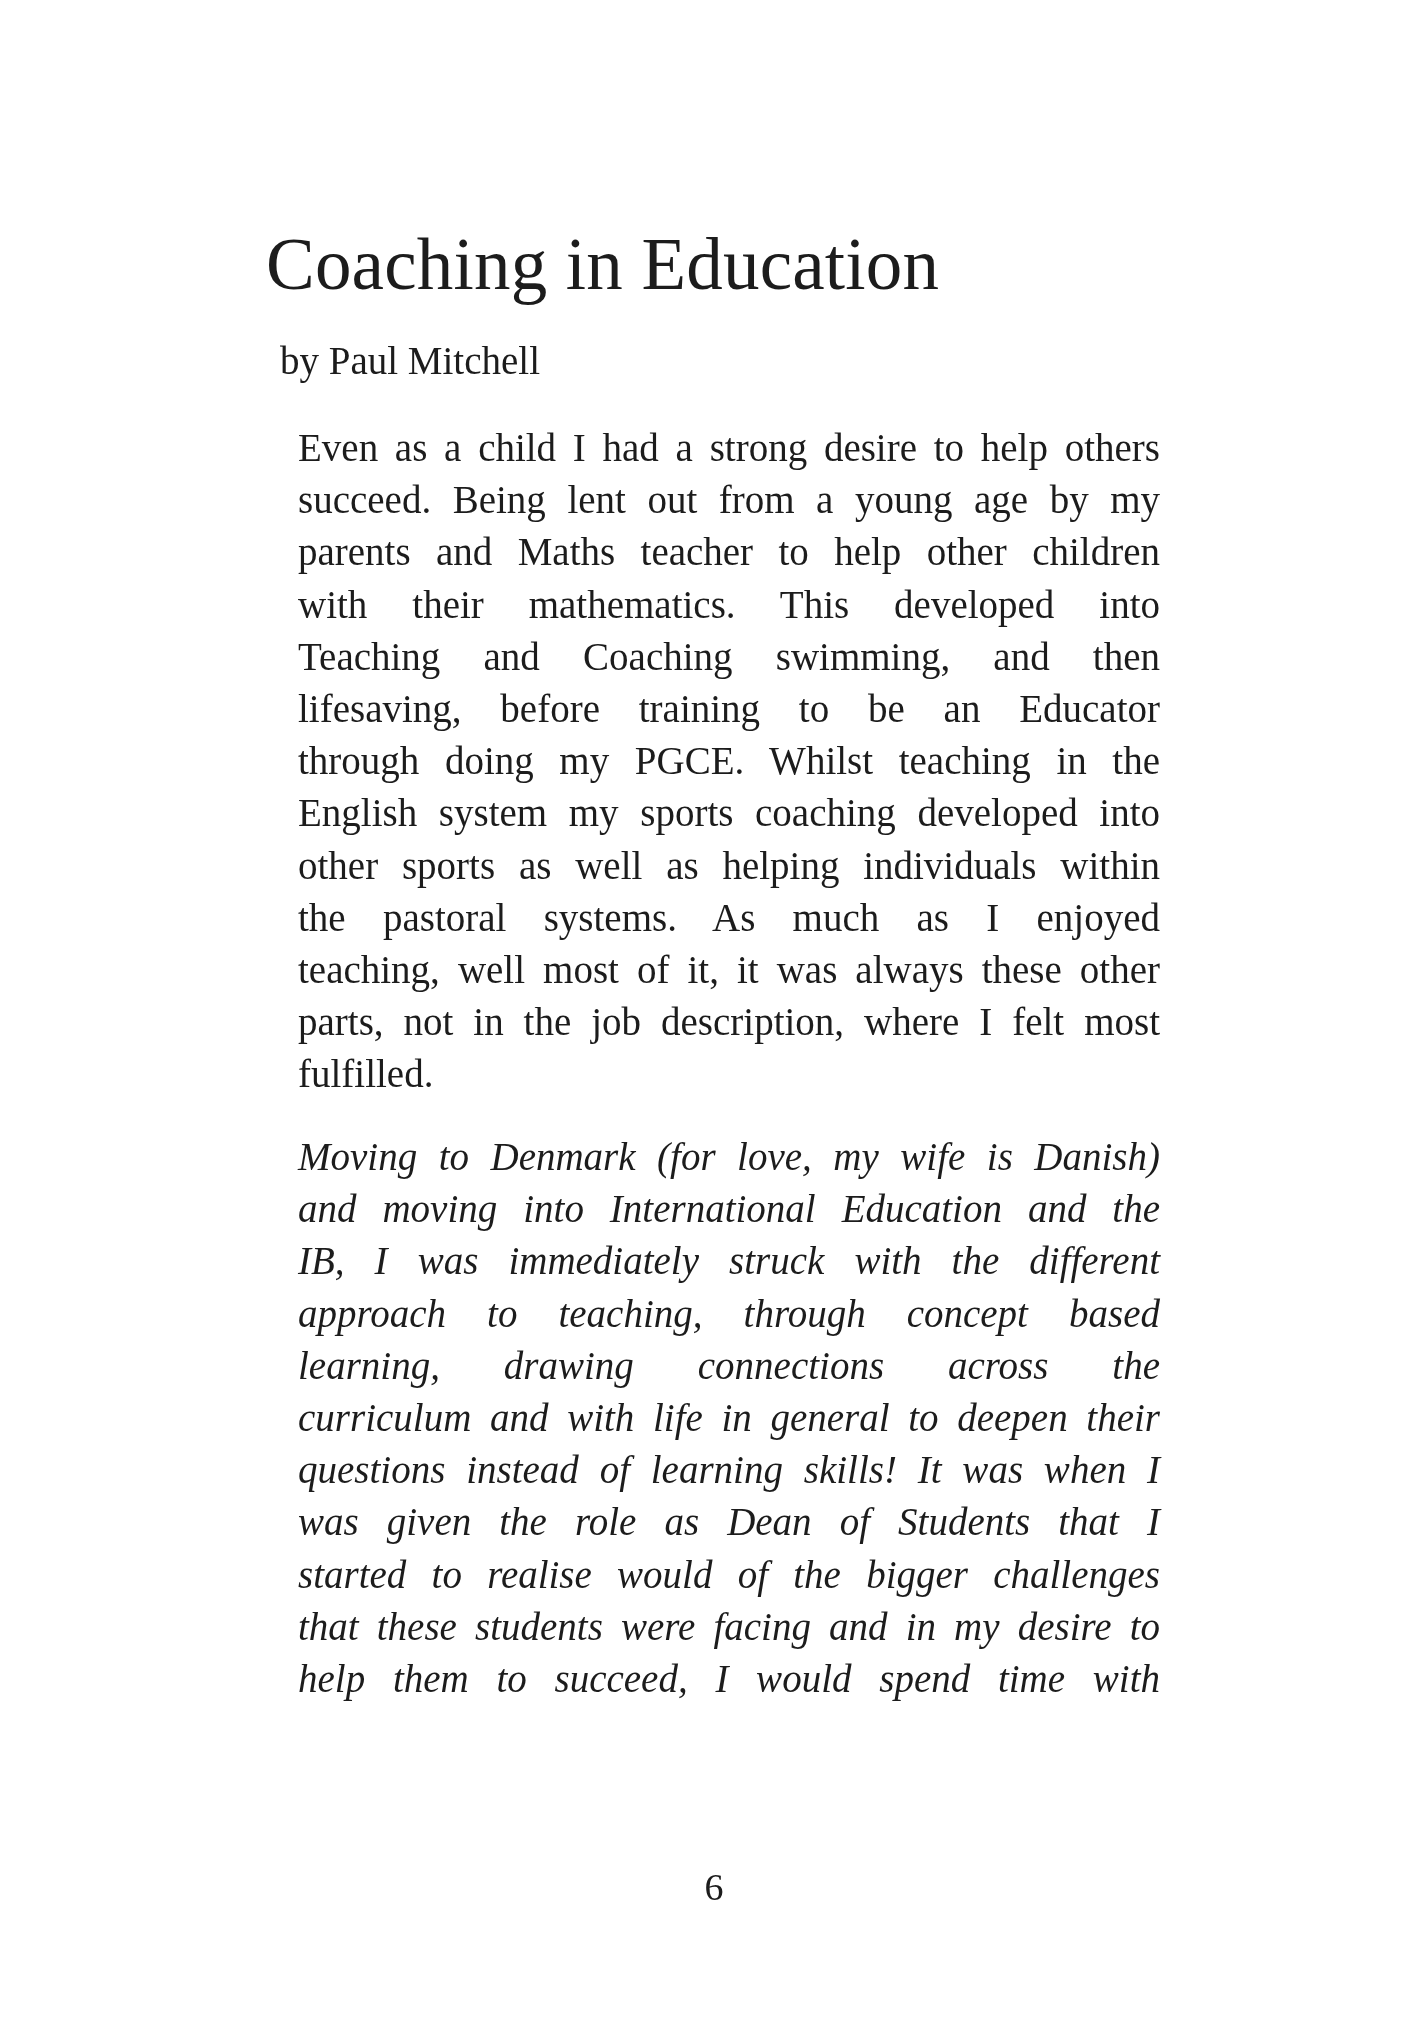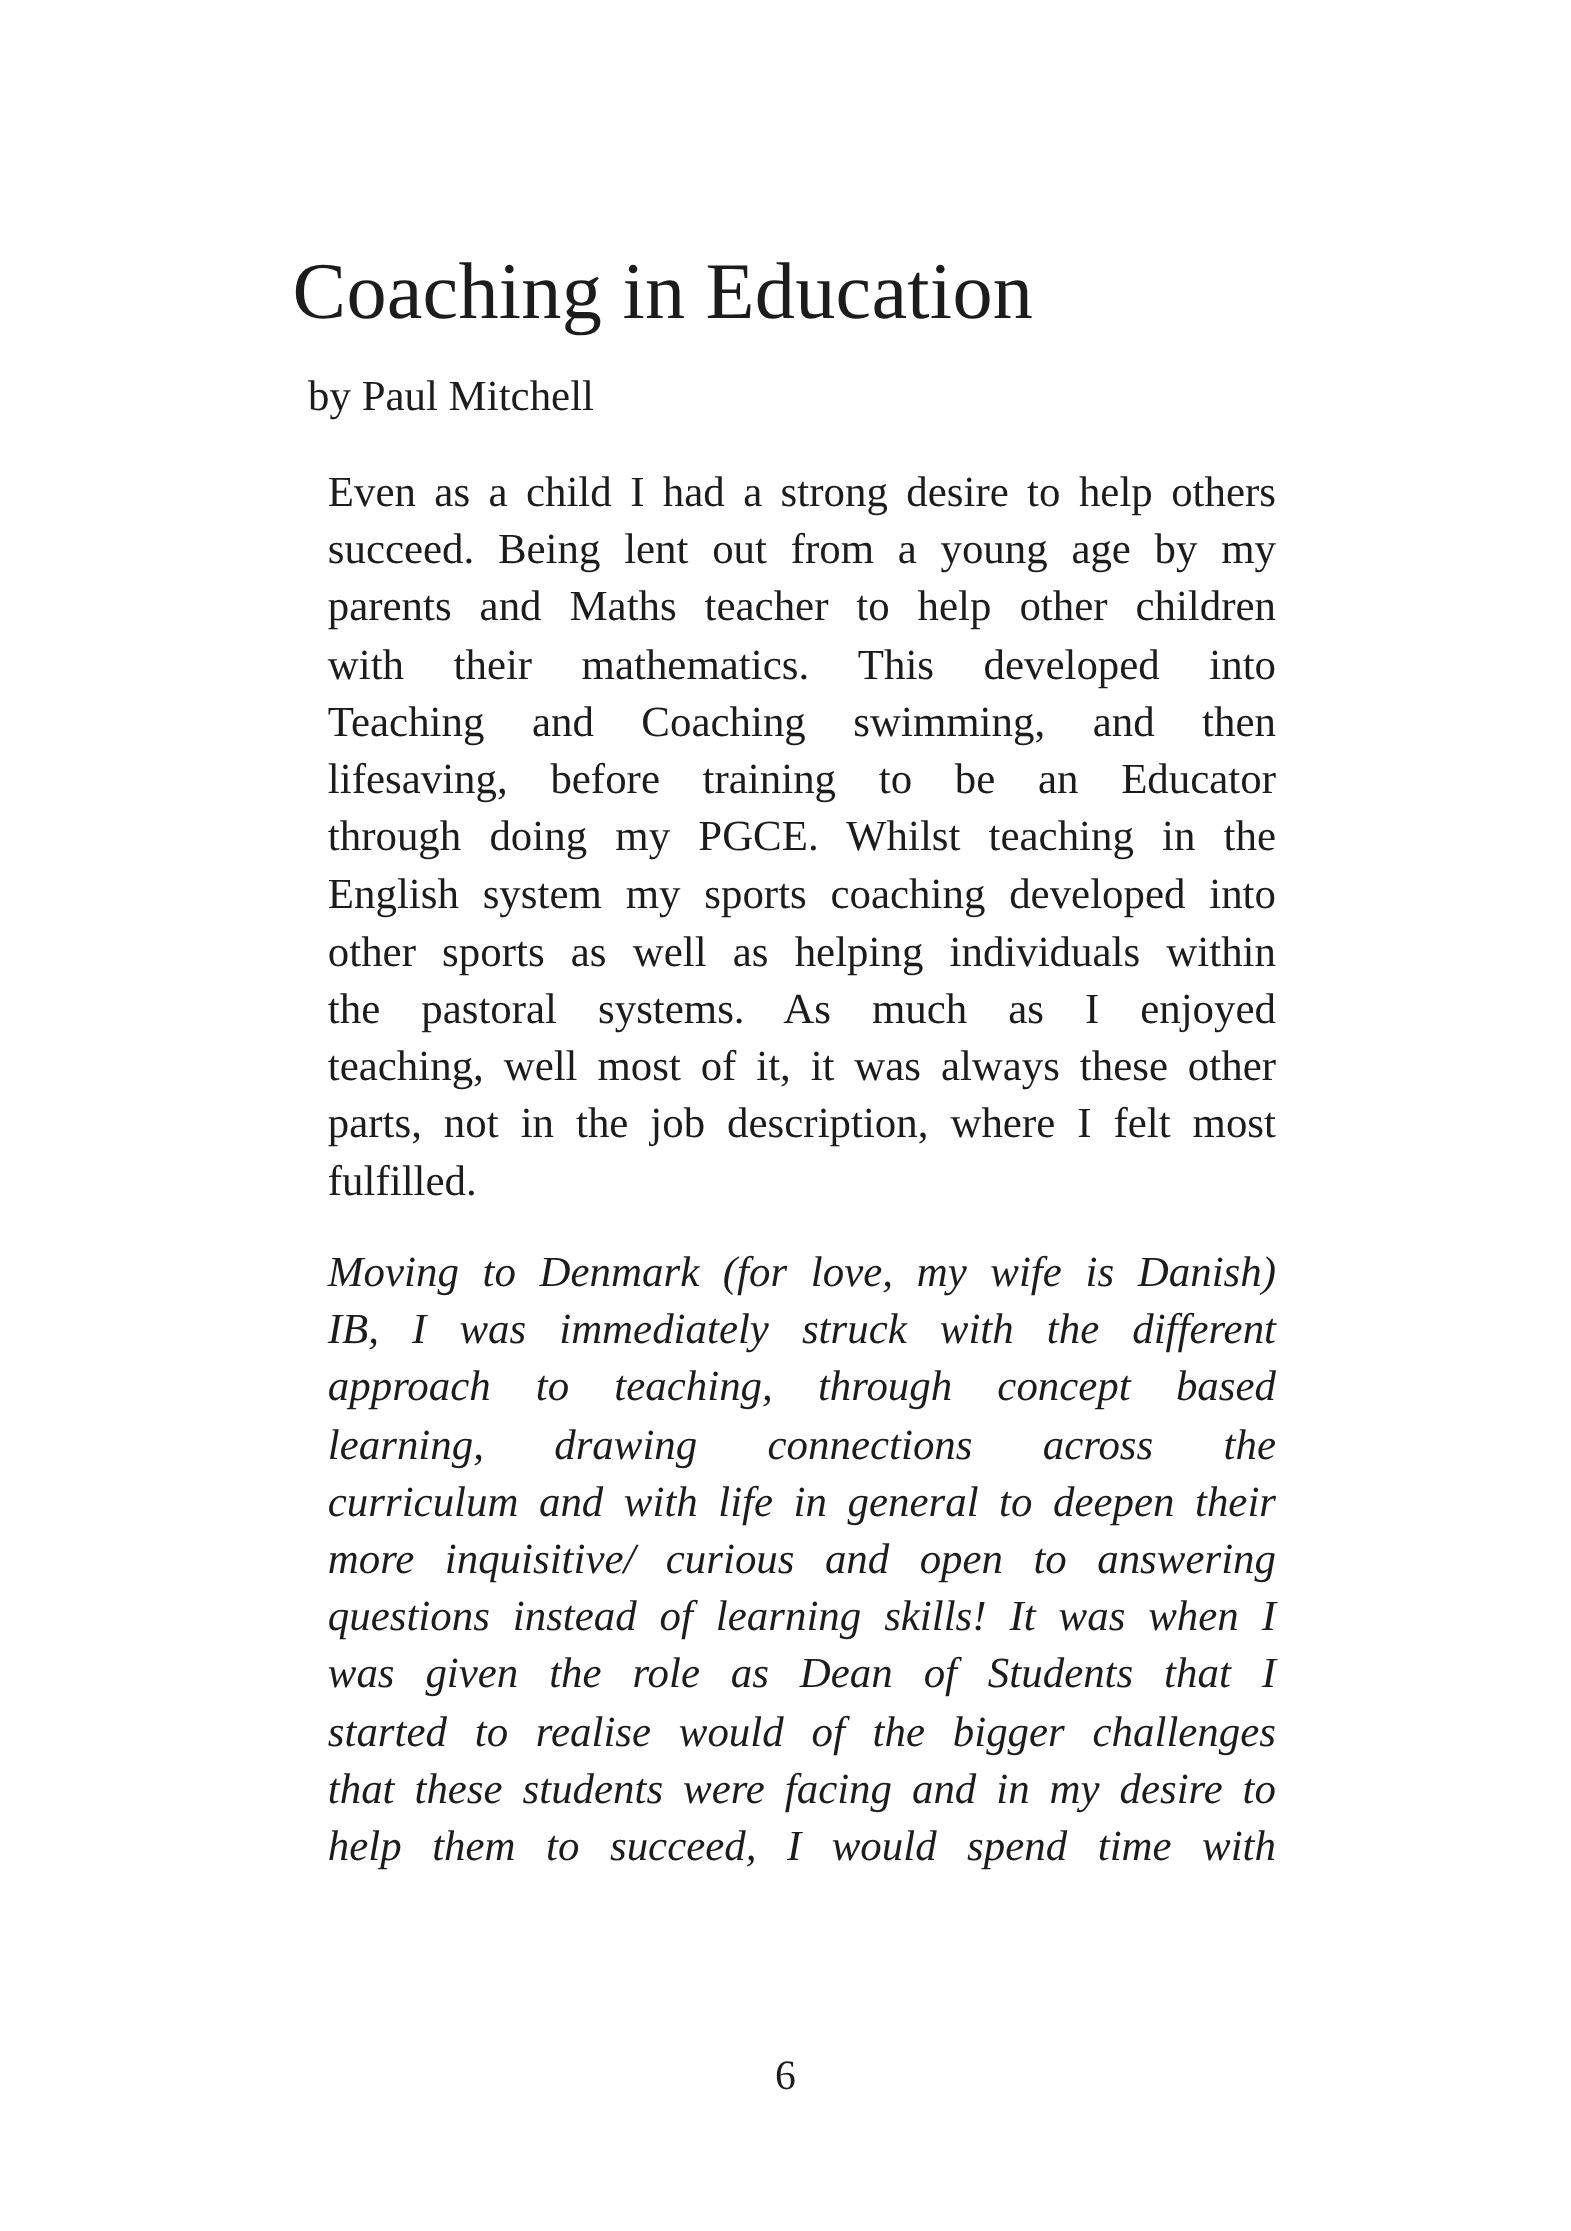--- a/index.html
+++ b/index.html
@@ -94,25 +94,25 @@
     <span class="line">English system my sports coaching developed into</span>
     <span class="line">other sports as well as helping individuals within</span>
     <span class="line">the pastoral systems. As much as I enjoyed</span>
     <span class="line">teaching, well most of it, it was always these other</span>
     <span class="line">parts, not in the job description, where I felt most</span>
     <span class="line last">fulfilled.</span>
   </div>
 
   <div class="para p2">
     <span class="line">Moving to Denmark (for love, my wife is Danish)</span>
+    <span class="line">and moving into International Education and the</span>
     <span class="line">IB, I was immediately struck with the different</span>
     <span class="line">approach to teaching, through concept based</span>
     <span class="line">learning, drawing connections across the</span>
     <span class="line">curriculum and with life in general to deepen their</span>
-    <span class="line">more inquisitive/ curious and open to answering</span>
     <span class="line">questions instead of learning skills! It was when I</span>
     <span class="line">was given the role as Dean of Students that I</span>
     <span class="line">started to realise would of the bigger challenges</span>
     <span class="line">that these students were facing and in my desire to</span>
     <span class="line">help them to succeed, I would spend time with</span>
   </div>
 
   <div class="page-number">6</div>
 
 </div>

